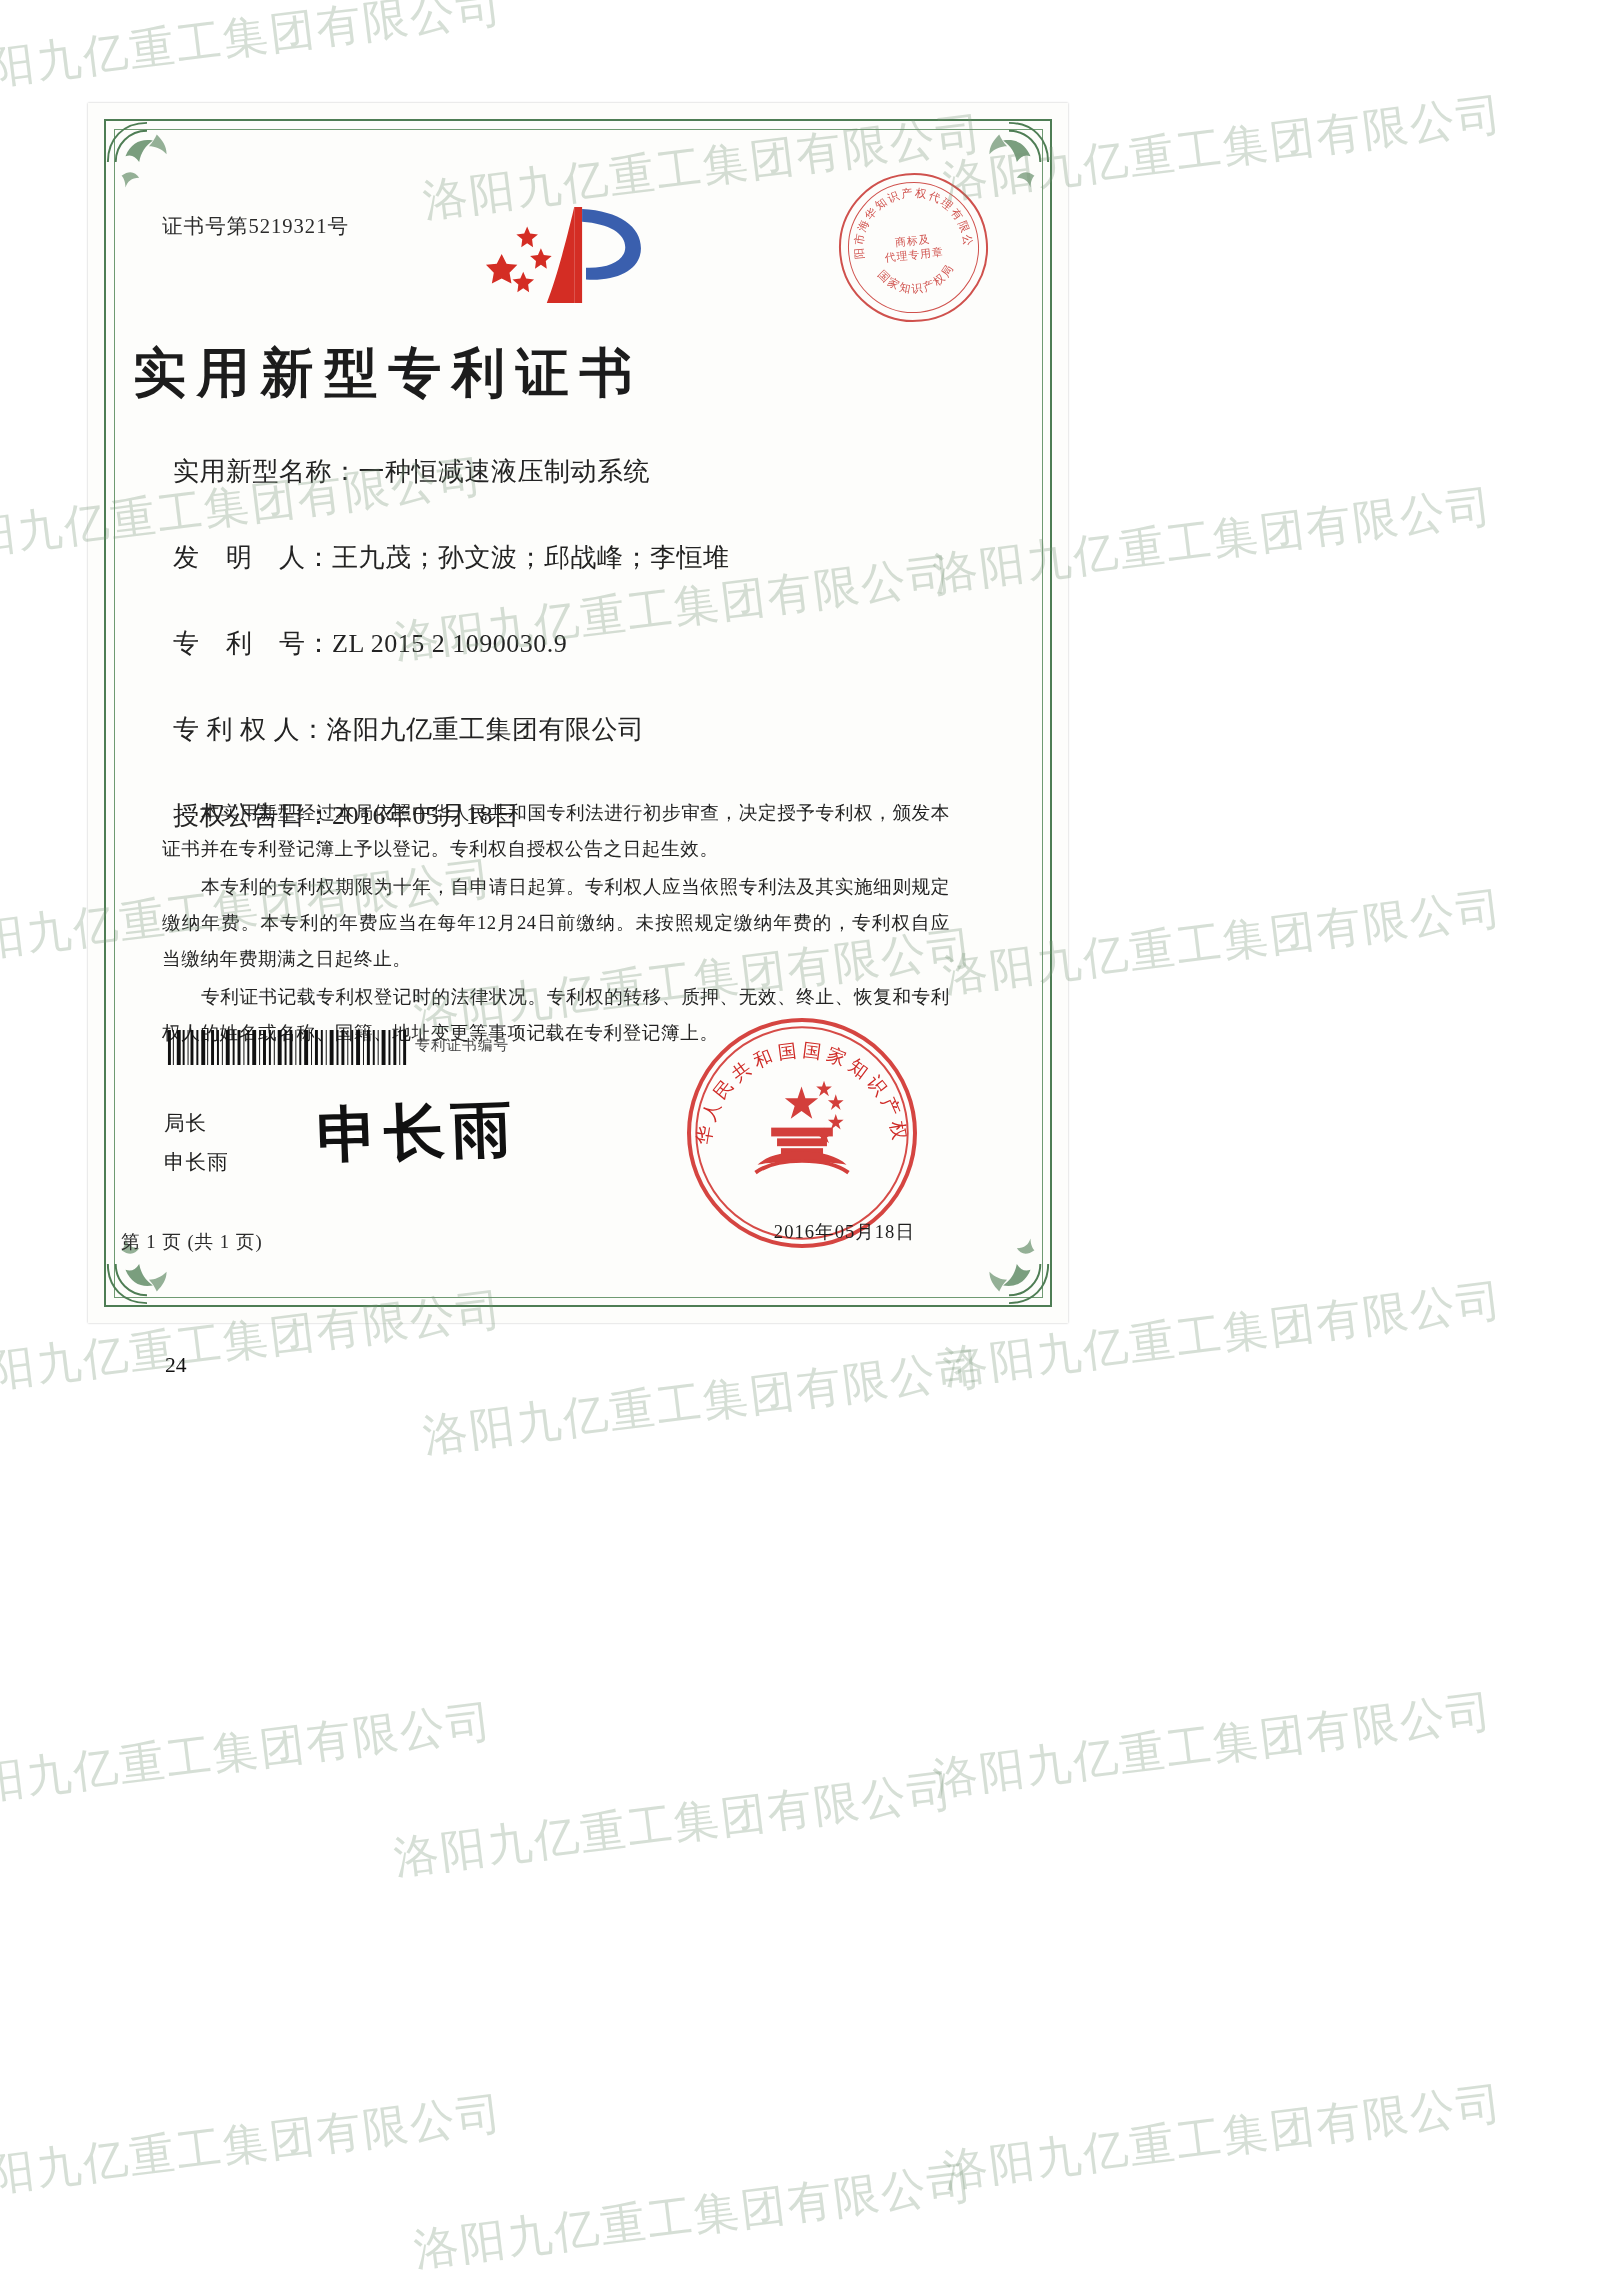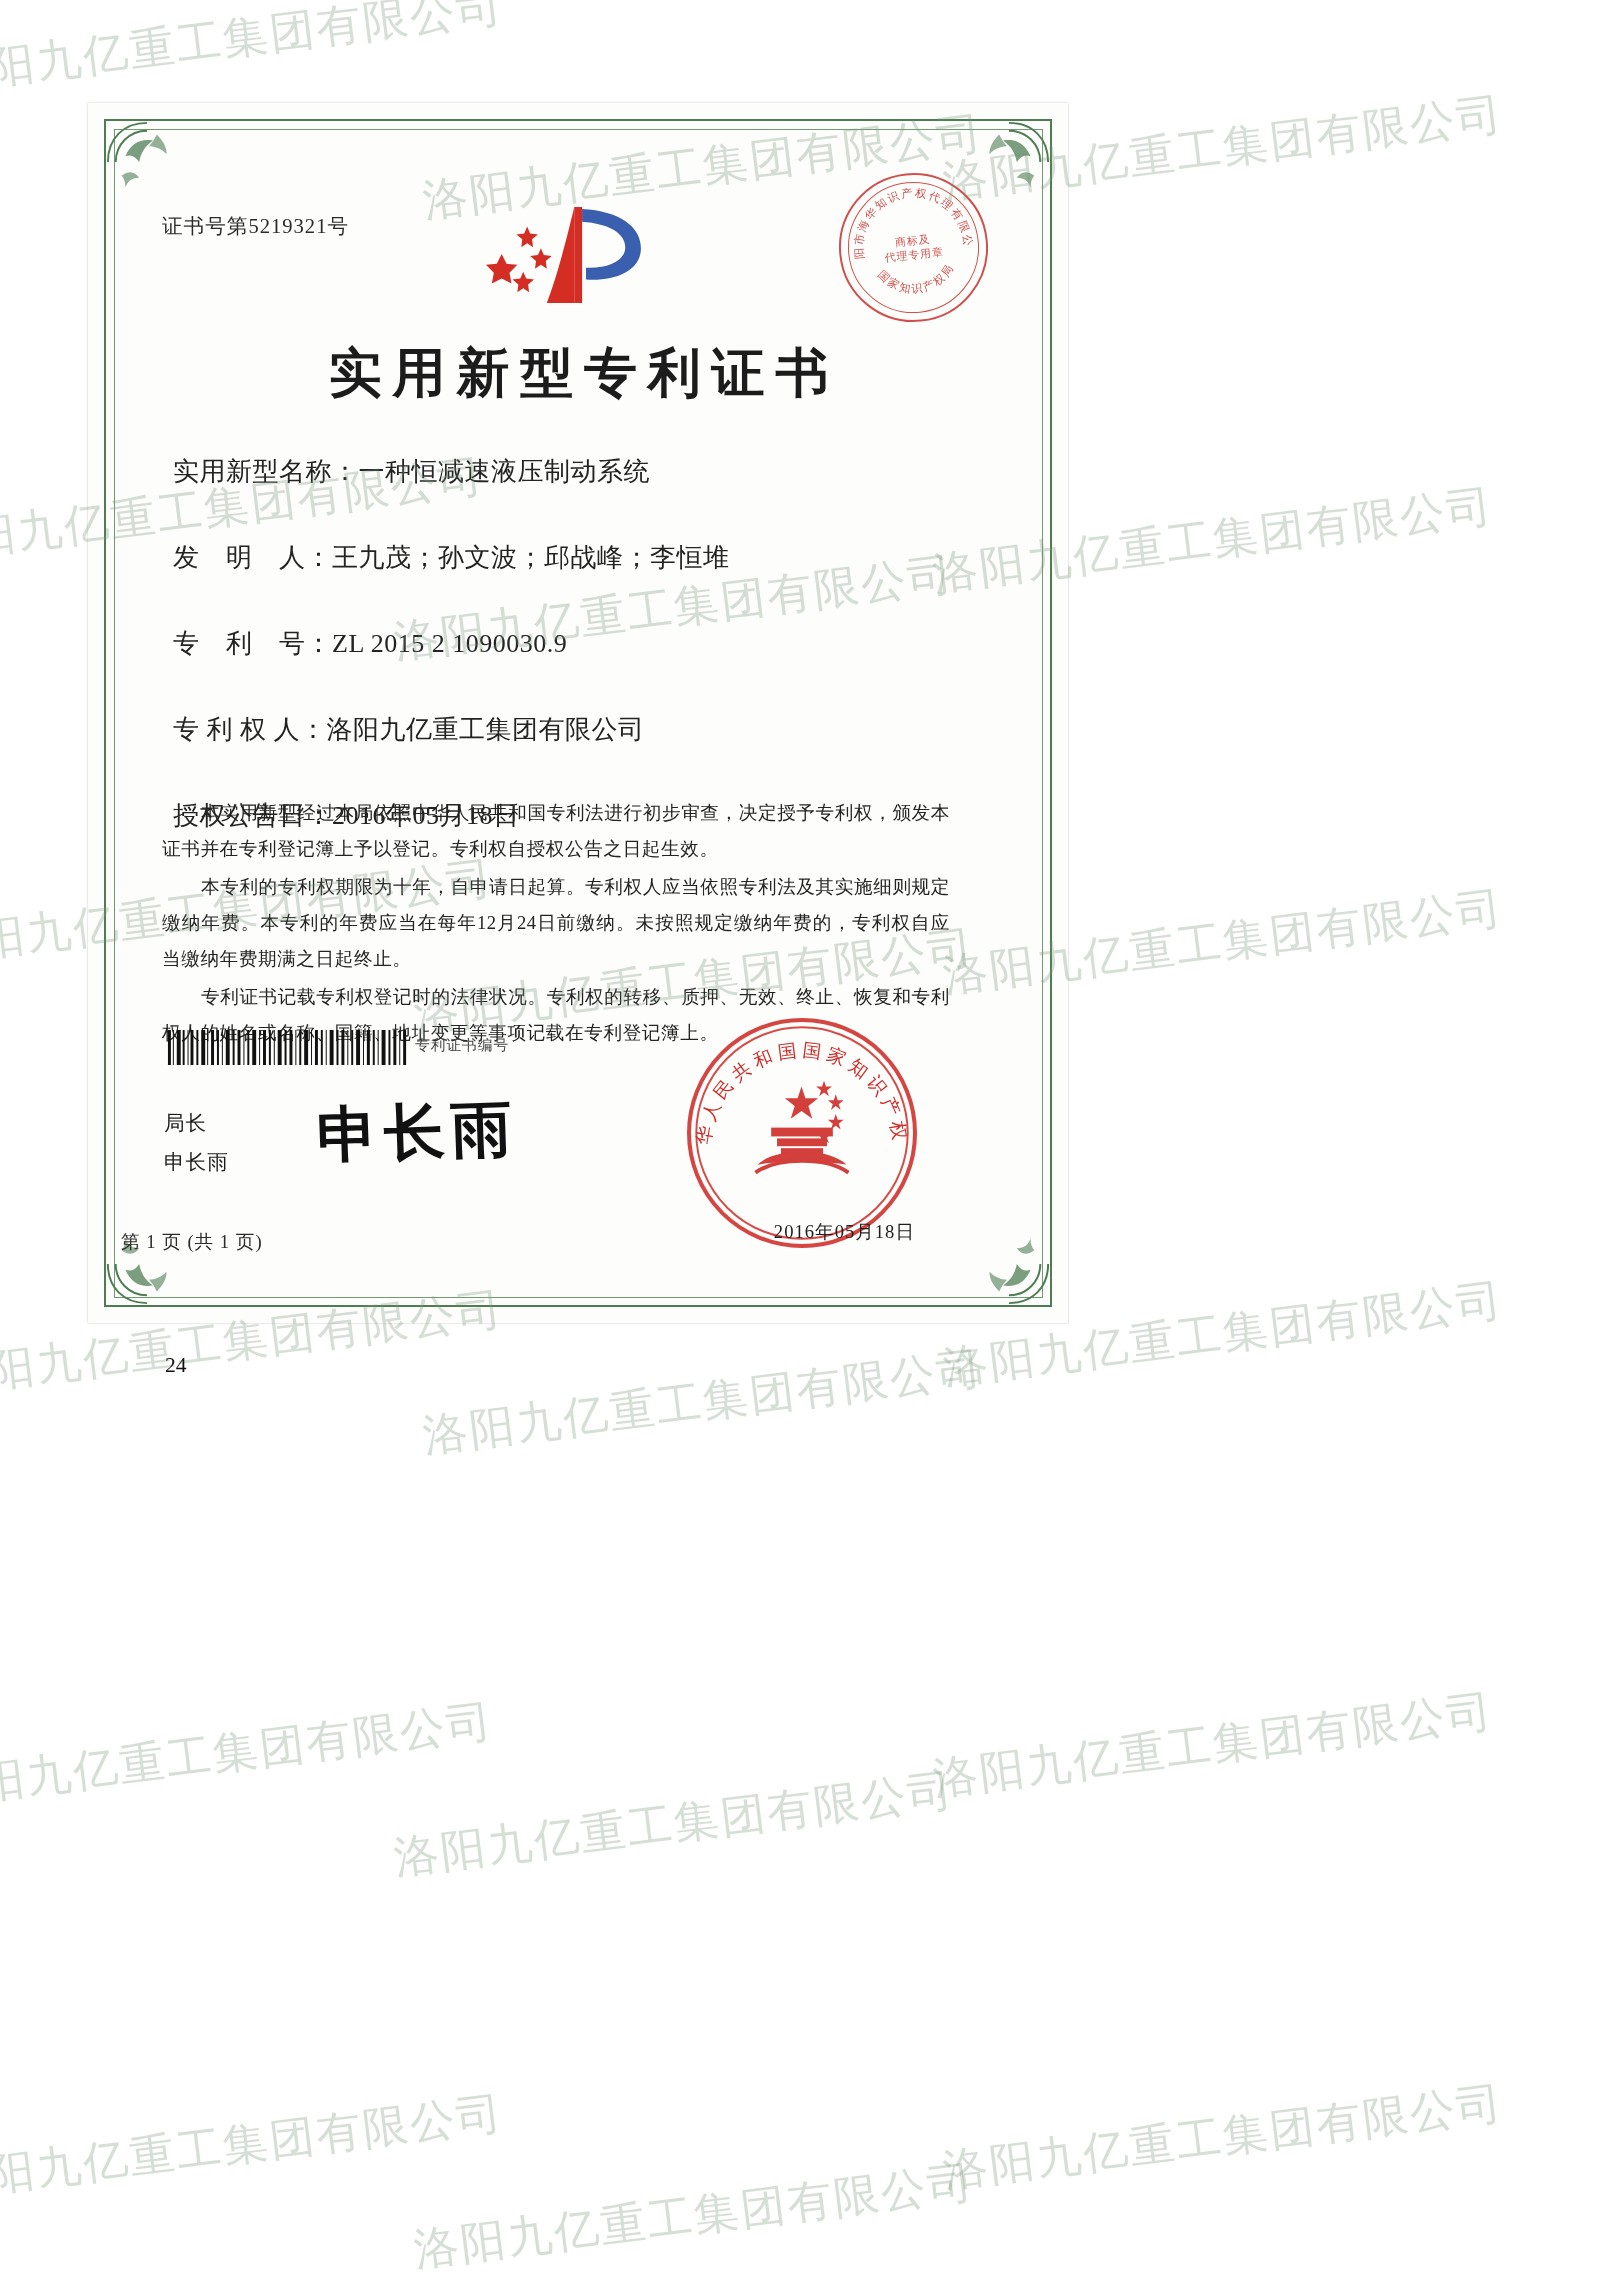--- a/index.html
+++ b/index.html
@@ -139,21 +139,21 @@
     font-family: "Liberation Sans", sans-serif;
     letter-spacing: 2px;
   }
 
   
   #cert-title {
     position: absolute;
     left: 12px;
     right: 0;
     top: 202px;
-    text-align: center;
+    text-align: left;
     font-size: 53px;
     font-weight: bold;
     letter-spacing: 10.8px;
     color: #1c1c1c;
     font-family: "DejaVu Serif", serif;
   }
 
   
   #fields {
     position: absolute;

